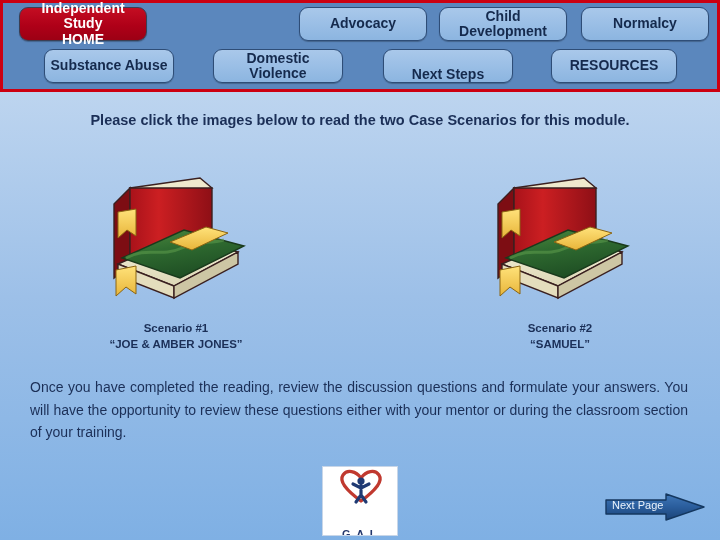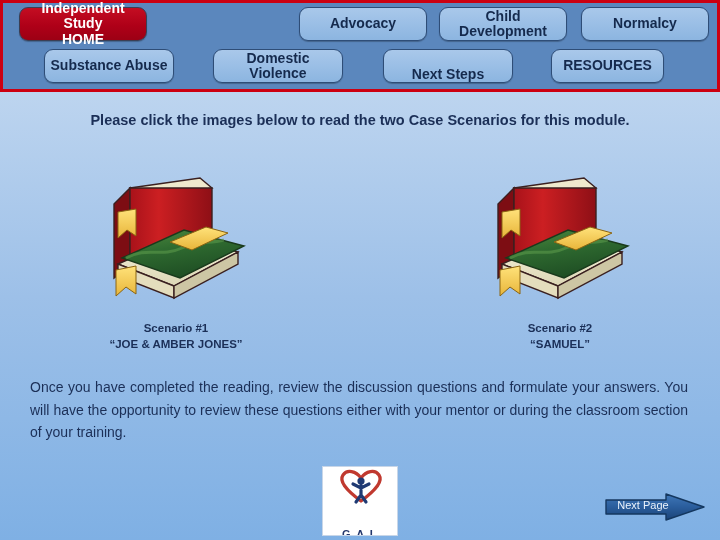--- a/index.html
+++ b/index.html
@@ -65,21 +65,21 @@
   #btn-home             { position:absolute; left:16px;  width:128px; }
   #btn-dependency       { position:absolute; left:156px; width:128px; }
   #btn-advocacy         { position:absolute; left:296px; width:128px; }
   #btn-child-dev        { position:absolute; left:436px; width:128px; }
   #btn-normalcy         { position:absolute; left:578px; width:128px; }
 
   
   #btn-substance-abuse  { position:absolute; left:41px;  width:130px; }
   #btn-domestic-violence{ position:absolute; left:210px; width:130px; }
   #btn-next-steps       { position:absolute; left:380px; width:130px;align-items:flex-end; }
-  #btn-resources        { position:absolute; left:548px; width:113px; }
+  #btn-resources        { position:absolute; left:548px; width:126px; }
 
   
   #headline {
     position: absolute;
     left: 0; top: 112px;
     width: 720px;
     text-align: center;
     font-size: 14.5px;
     font-weight: bold;
     color: #1b2f57;
@@ -153,21 +153,21 @@
   #next-page-button {
     position: absolute;
     left: 604px; top: 492px;
     width: 104px; height: 30px;
     cursor: pointer;
   }
   #next-page-label {
     position: absolute;
     left: 8px; top: 7px;
     width: 62px;
-    text-align: center;
+    text-align: left;
     font-size: 11px;
     color: #eaf2fb;
     font-weight: normal;
     z-index: 3;
     pointer-events: none;
   }
 </style>
 </head>
 <body>
 

